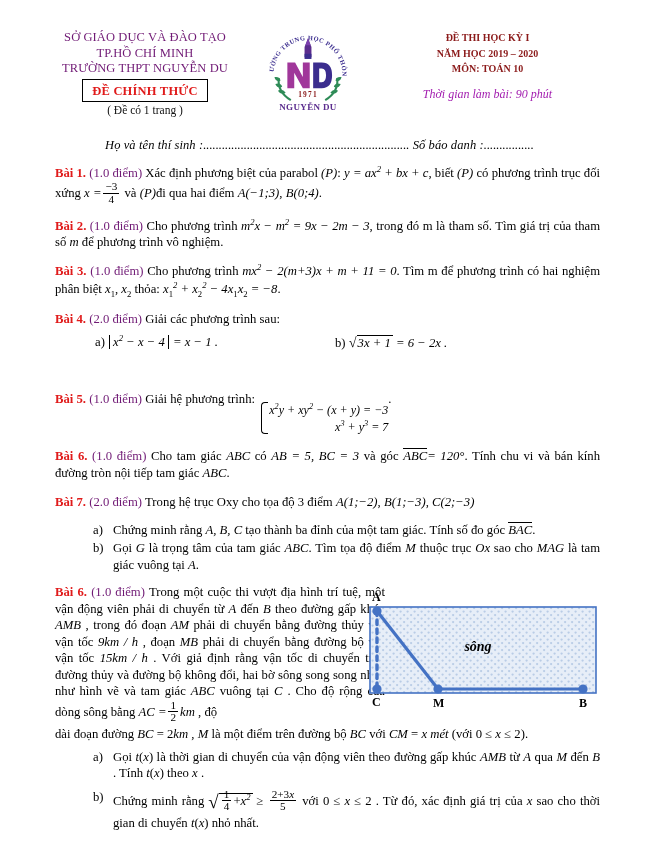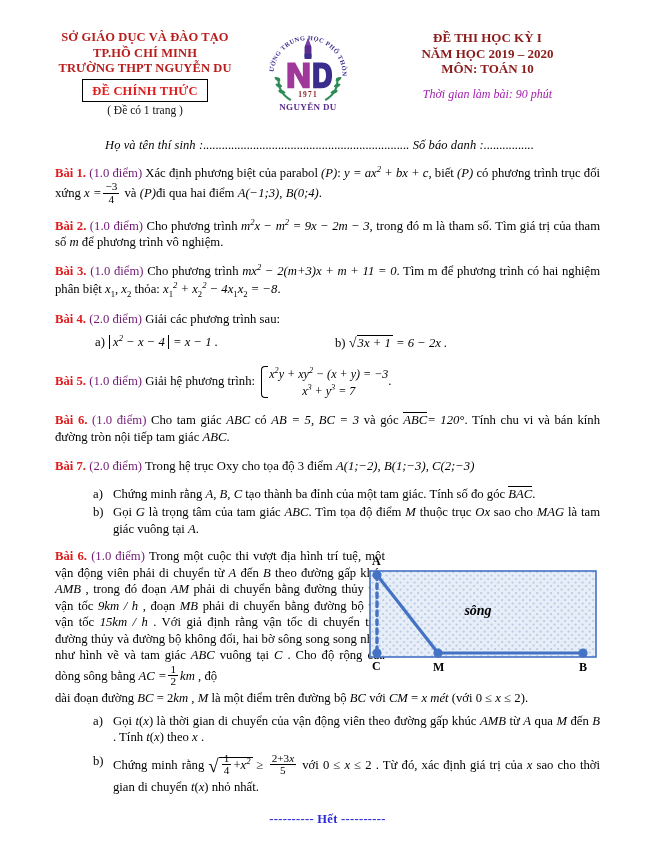--- a/index.html
+++ b/index.html
@@ -19,22 +19,22 @@
     align-items:flex-start;
     padding:26px 30px 0 30px;
     box-sizing:border-box;
   }
   .hdr-left{
     width:230px;
     text-align:center;
     padding-top:4px;
   }
   .hdr-left .l1,.hdr-left .l2,.hdr-left .l3{
-    color:#b91c1c;
-    font-weight:bold;
+    color:#701a75;
+    font-weight:normal;
     font-size:12.5px;
     line-height:15.5px;
     letter-spacing:.1px;
     white-space:nowrap;
   }
   .dcthuc-box{
     display:inline-block;
     border:1.3px solid #000;
     padding:1px 9px 2px 9px;
     margin-top:2px;
@@ -61,21 +61,21 @@
   }
 
   .hdr-right{
     flex:1;
     text-align:center;
     padding-top:4px;
   }
   .hdr-right .r1,.hdr-right .r2,.hdr-right .r3{
     color:#8b1a1a;
     font-weight:bold;
-    font-size:13px;
+    font-size:10px;
     line-height:15.5px;
     white-space:nowrap;
   }
   .hdr-right .r4{
     font-style:italic;
     font-size:12px;
     color:#a21caf;
     margin-top:10px;
     white-space:nowrap;
   }
@@ -132,23 +132,24 @@
   }
   .sqrt{white-space:nowrap;}
   .sqrt .rad{font-size:1.12em;}
   .sqrt .bar{border-top:1px solid #000;padding:0 2px 0 1px;}
   .ovl{border-top:1px solid #000;padding-top:0px;}
   .brace{
     display:inline-block;
     vertical-align:middle;
     position:relative;
     padding-left:11px;
-    text-align:center;
+    text-align:right;
     font-size:.95em;
     line-height:1.35;
+    margin-top:36px;
   }
   .brace:before{
     content:"";
     position:absolute;left:3px;top:1px;bottom:1px;width:6px;
     border-left:1.1px solid #000;
     border-top:1.1px solid #000;
     border-bottom:1.1px solid #000;
     border-radius:4px 0 0 4px;
   }
   .brace .r{display:block;white-space:nowrap;}

